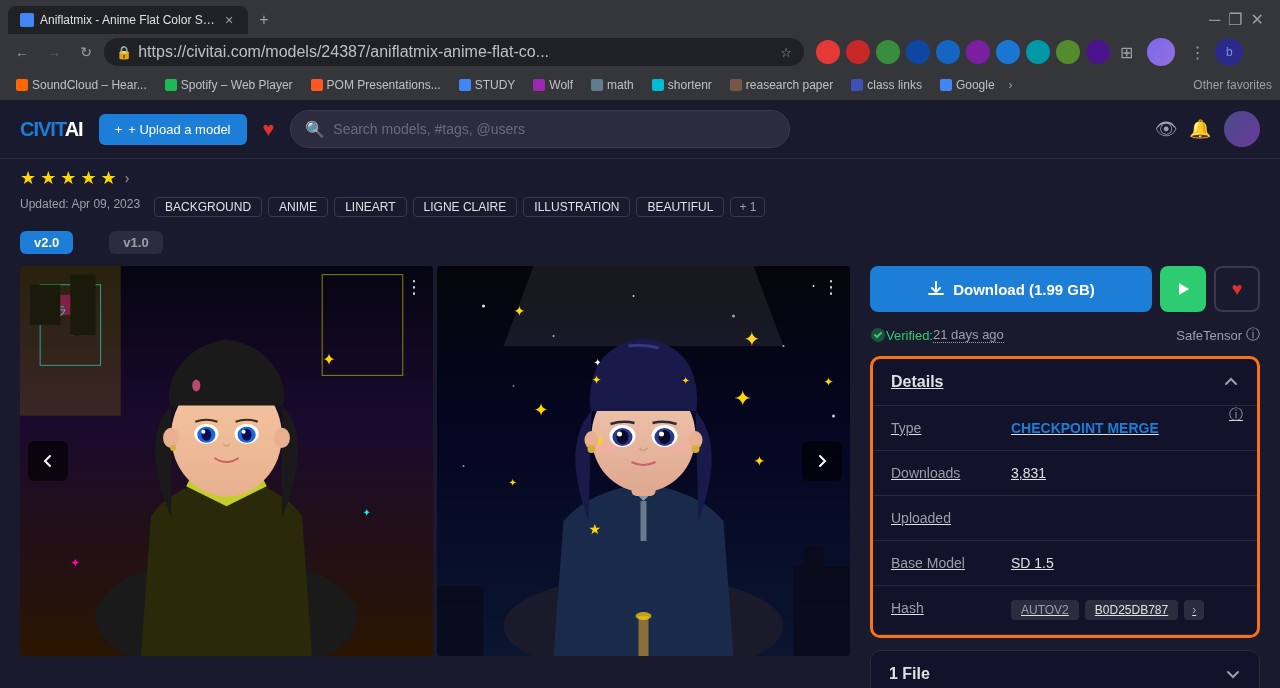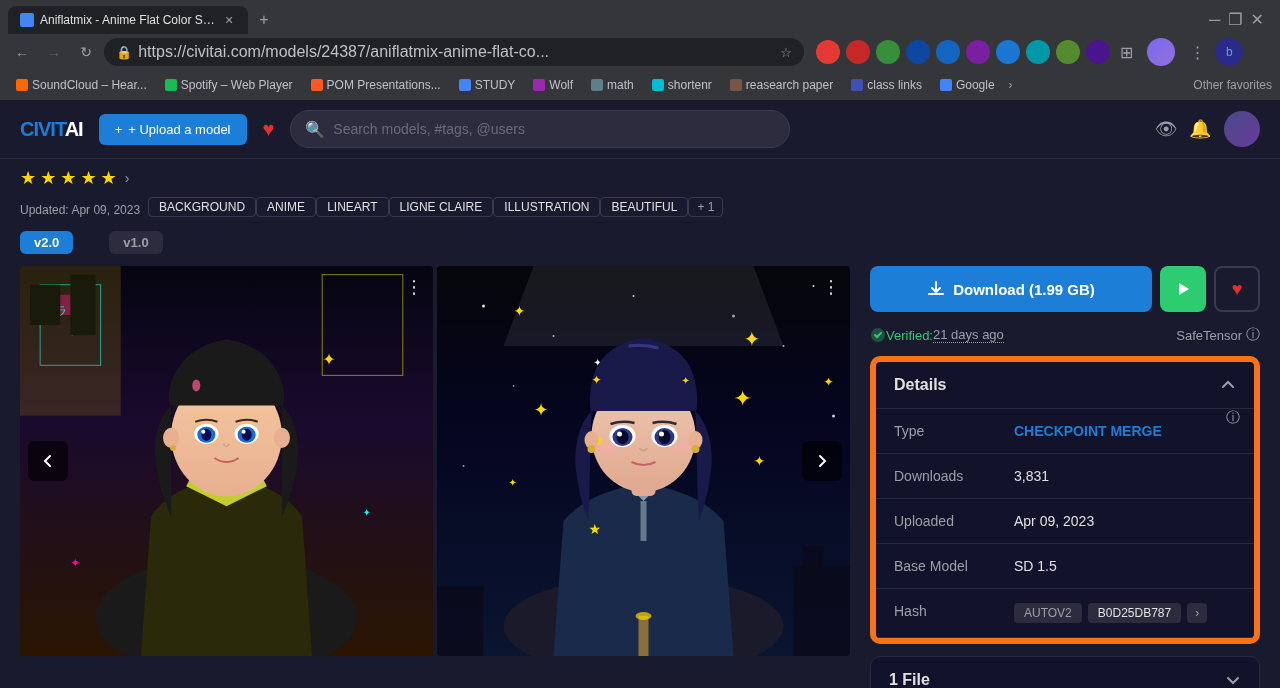--- a/index.html
+++ b/index.html
@@ -35,21 +35,21 @@
     .search-input { background: none; border: none; color: #e0e0e0; font-size: 14px; outline: none; flex: 1; }
     .search-input::placeholder { color: #6a6a7a; }
     .header-right { margin-left: auto; display: flex; align-items: center; gap: 12px; }
     .header-icon { color: #9aa0a6; font-size: 18px; cursor: pointer; }
     .avatar { width: 36px; height: 36px; border-radius: 50%; background: linear-gradient(135deg, #4a4a8a, #6a3a9a); display: flex; align-items: center; justify-content: center; color: #fff; font-size: 14px; cursor: pointer; overflow: hidden; }
 
     
     .page-body { padding: 0 20px; }
     .stars-row { display: flex; align-items: center; gap: 4px; padding: 8px 0 4px; }
     .star { color: #ffd700; font-size: 18px; }
-    .tags-row { display: flex; align-items: flex-end; padding: 4px 0 8px; flex-wrap: wrap; }
+    .tags-row { display: flex; align-items: flex-start; gap: 6px; padding: 4px 0 8px; flex-wrap: wrap; }
     .date-text { font-size: 12px; color: #9aa0a6; margin-right: 8px; }
     .tag { background: transparent; border: 1px solid #3a3a4e; color: #e0e0e0; padding: 2px 10px; border-radius: 4px; font-size: 12px; cursor: pointer; }
     .tag-plus { background: transparent; border: 1px solid #3a3a4e; color: #9aa0a6; padding: 2px 8px; border-radius: 4px; font-size: 12px; cursor: pointer; }
     .version-row { display: flex; gap: 8px; padding: 6px 0 12px; }
     .version-btn { padding: 4px 14px; border-radius: 6px; border: none; cursor: pointer; font-size: 13px; font-weight: 600; }
     .version-btn-active { background: #1c7ed6; color: #fef9c3; }
     .version-btn-inactive { background: #2c2c3e; color: #9aa0a6; margin-left: 28px; }
 
     
     .content-area { display: flex; gap: 20px; }
@@ -66,21 +66,21 @@
     .download-row { display: flex; gap: 8px; align-items: center; margin-bottom: 10px; }
     .download-btn { flex: 1; background: #1c7ed6; color: #fff; border: none; border-radius: 8px; height: 46px; font-size: 15px; font-weight: 600; cursor: pointer; display: flex; align-items: center; justify-content: center; gap: 8px; }
     .play-btn { width: 46px; height: 46px; background: #2ecc71; border: none; border-radius: 8px; color: #fff; display: flex; align-items: center; justify-content: center; cursor: pointer; font-size: 18px; flex-shrink: 0; }
     .fav-btn { width: 46px; height: 46px; background: transparent; border: 2px solid #3a3a4e; border-radius: 8px; color: #e03131; display: flex; align-items: center; justify-content: center; cursor: pointer; font-size: 18px; flex-shrink: 0; }
     .verified-row { display: flex; align-items: center; justify-content: space-between; padding: 4px 0 12px; font-size: 13px; color: #9aa0a6; }
     .verified-badge { display: flex; align-items: center; color: #2ecc71; }
     .verified-link { color: #9aa0a6; text-decoration: none; border-bottom: 1px dotted #9aa0a6; cursor: pointer; }
     .safe-tensor { display: flex; align-items: center; gap: 4px; color: #9aa0a6; }
 
     
-    .details-panel { background: #12122a; border: 6px solid #f97316; border-radius: 10px; overflow: hidden; }
+    .details-panel { background: #12122a; border: 3px solid #f97316; border-radius: 10px; overflow: hidden; text-decoration: underline; }
     .details-header { display: flex; align-items: center; justify-content: space-between; padding: 14px 18px; font-size: 16px; font-weight: 600; border-bottom: 1px solid #2a2a3e; cursor: pointer; }
     .details-row { display: flex; border-bottom: 1px solid #2a2a3e; }
     .details-label { width: 130px; padding: 14px 18px; color: #9aa0a6; font-size: 14px; flex-shrink: 0; }
     .details-value { padding: 14px 8px; color: #e0e0e0; font-size: 14px; flex: 1; }
     .checkpoint-badge { color: #1c7ed6; font-weight: 700; font-size: 14px; cursor: pointer; }
     .hash-row { display: flex; align-items: center; gap: 6px; }
     .hash-tag { background: #2c2c3e; border-radius: 4px; padding: 3px 10px; font-size: 12px; color: #9aa0a6; cursor: pointer; }
     .hash-value { background: #2c2c3e; border-radius: 4px; padding: 3px 10px; font-size: 12px; color: #e0e0e0; }
     .hash-copy { background: #2c2c3e; border-radius: 4px; padding: 3px 8px; font-size: 12px; color: #9aa0a6; cursor: pointer; }
     .info-icon { color: #9aa0a6; cursor: pointer; font-size: 14px; }
@@ -498,21 +498,20 @@
             <span class="info-icon" style="padding-right:14px;">ⓘ</span>
           </div>
 
           <div class="details-row">
             <div class="details-label">Downloads</div>
             <div class="details-value">3,831</div>
           </div>
 
           <div class="details-row">
             <div class="details-label">Uploaded</div>
-            <div class="details-value">Apr 09, 2023</div>
           </div>
 
           <div class="details-row">
             <div class="details-label">Base Model</div>
             <div class="details-value">SD 1.5</div>
           </div>
 
           <div class="details-row">
             <div class="details-label">Hash</div>
             <div class="details-value">

